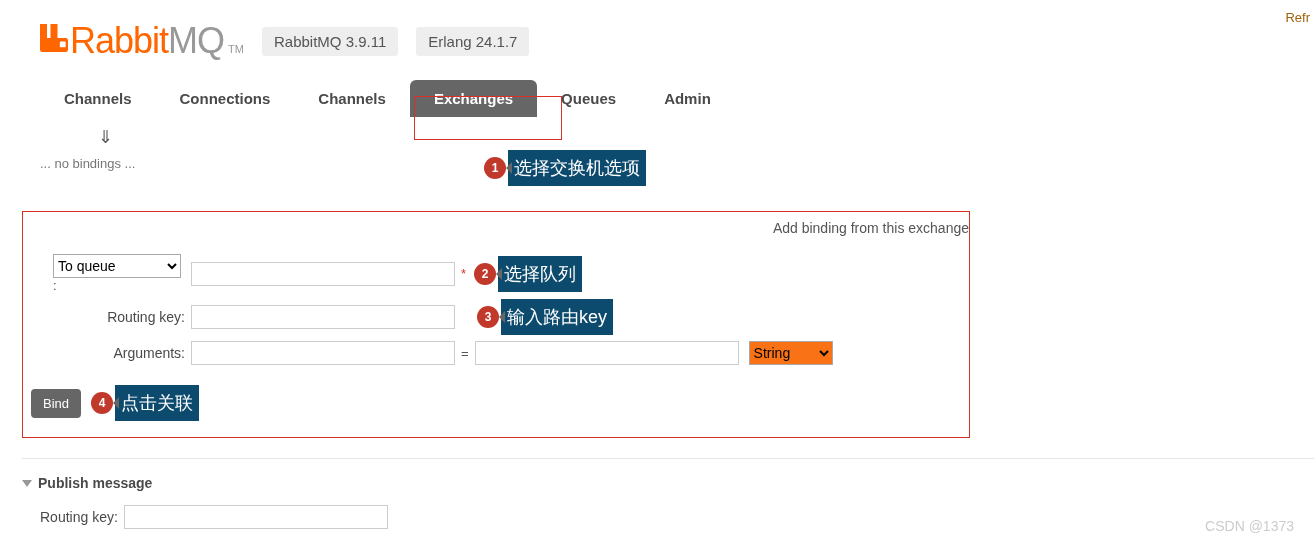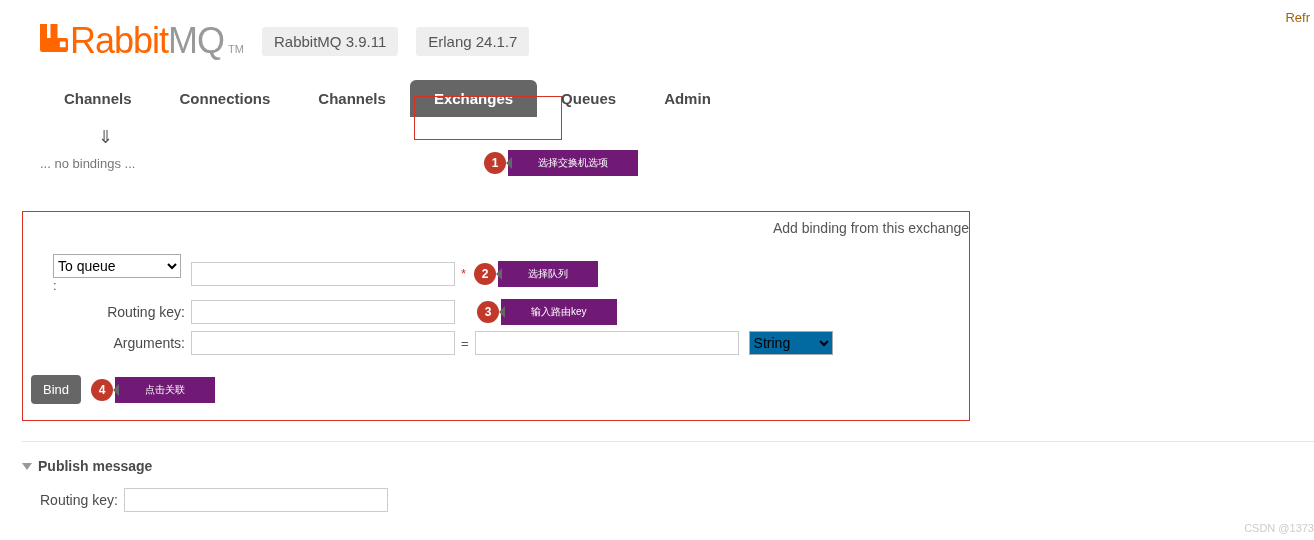--- a/index.html
+++ b/index.html
@@ -30,36 +30,36 @@
     .form-row { display: flex; align-items: center; margin: 6px 0 6px 8px; position: relative; }
     .form-label { width: 160px; text-align: right; padding-right: 6px; font-size: 14px; color: #4a4a4a; }
     select.to-select { width: 128px; height: 24px; font-size: 14px; border: 1px solid #aaa; background: #fff; }
     .colon { margin: 0 4px 0 0; }
     input.txt { border: 1px solid #ccc; height: 24px; padding: 2px 4px; font-size: 13px; }
     .txt-binding { width: 264px; }
     .txt-argkey { width: 264px; }
     .txt-argval { width: 264px; }
     .star { color: #d93025; margin: 0 4px 0 6px; }
     .eq { margin: 0 6px; color: #555; }
-    select.type-select { width: 84px; height: 24px; font-size: 14px; border: 1px solid #aaa; background: #0369a1; }
+    select.type-select { width: 84px; height: 24px; font-size: 14px; border: 1px solid #aaa; background: #f97316; }
     
     .bind-btn { margin: 14px 0 0 8px; background: #666; color: #fff; border: none; border-radius: 4px; padding: 7px 12px; font-size: 13px; cursor: pointer; }
     
     .callout { position: absolute; display: flex; align-items: center; }
     .callout-num { width: 22px; height: 22px; border-radius: 50%; background: #c0392b; color: #fff; display: flex; align-items: center; justify-content: center; font-size: 12px; font-weight: bold; }
-    .callout-text { background: #701a75; color: #fff; padding: 6px 30px; font-size: 10px; margin-left: 2px; position: relative; }
+    .callout-text { background: #0c4a6e; color: #fff; padding: 6px 6px; font-size: 18px; margin-left: 2px; position: relative; }
     .callout-text::before { content: ""; position: absolute; left: -8px; top: 50%; margin-top: -6px; border: 6px solid transparent; border-right-color: #666; }
     
     .publish-section { margin: 20px 0 0 22px; padding: 16px 0; border-top: 1px solid #e5e5e5; }
     .publish-header { display: flex; align-items: center; gap: 6px; font-weight: bold; font-size: 14px; color: #4a4a4a; cursor: pointer; }
     .triangle { width: 0; height: 0; border-left: 5px solid transparent; border-right: 5px solid transparent; border-top: 7px solid #999; }
     .publish-form { margin: 14px 0 0 18px; display: flex; align-items: center; }
     .publish-form label { font-size: 14px; margin-right: 6px; }
     
-    .watermark { position: absolute; right: 0; bottom: 6px; font-size: 11px; color: #ccc; margin-top: 12px; }
+    .watermark { position: absolute; right: 20px; bottom: 6px; font-size: 14px; color: #ccc; margin-top: 12px; }
   </style>
 </head>
 <body>
 
 <div class="top-right">Refr</div>
 
 <div class="header">
   <div class="logo">
     <svg class="logo-icon" viewBox="0 0 24 24">
       <rect x="0" y="0" width="6" height="14" fill="#f60"></rect>

